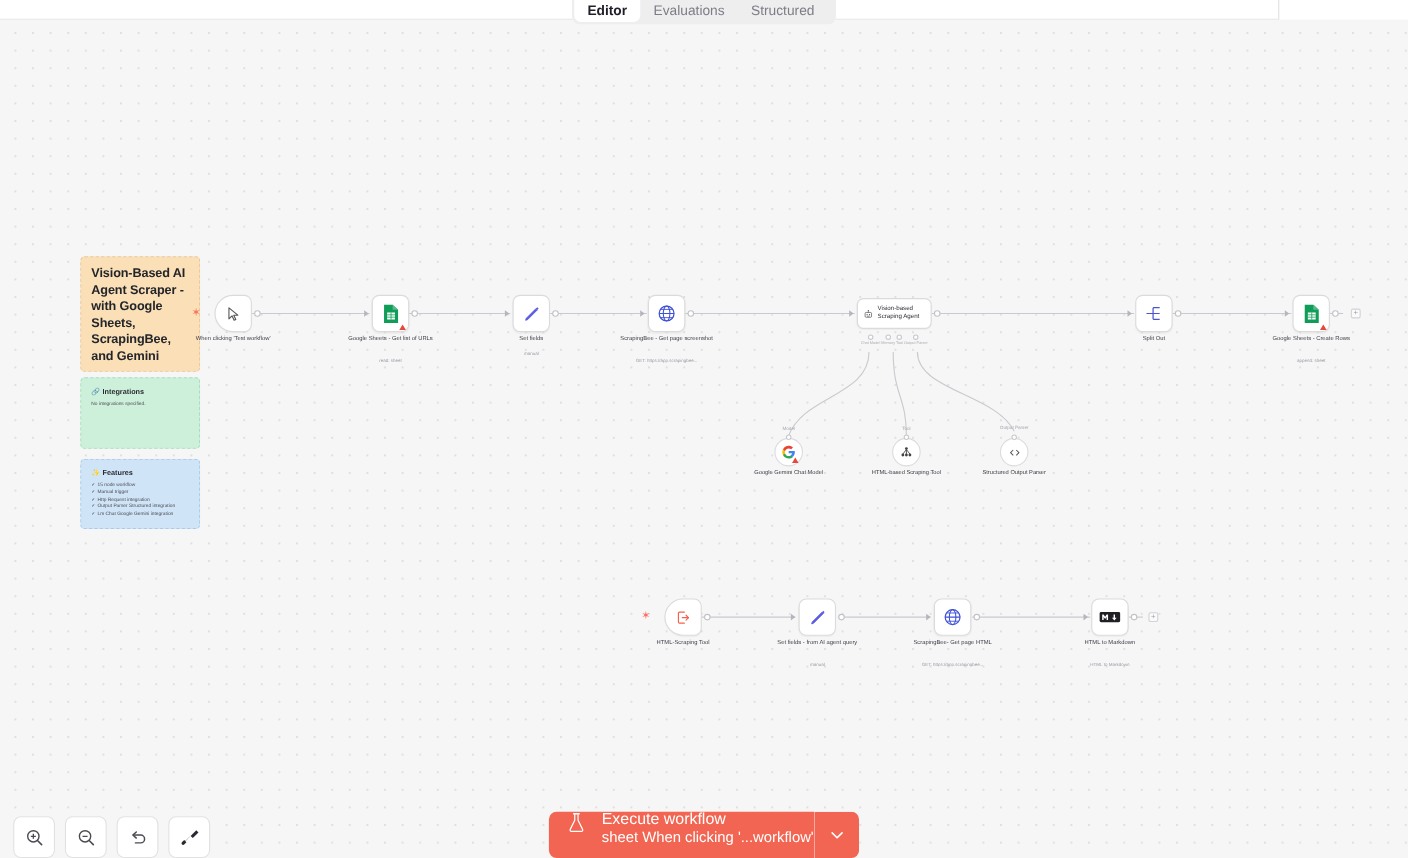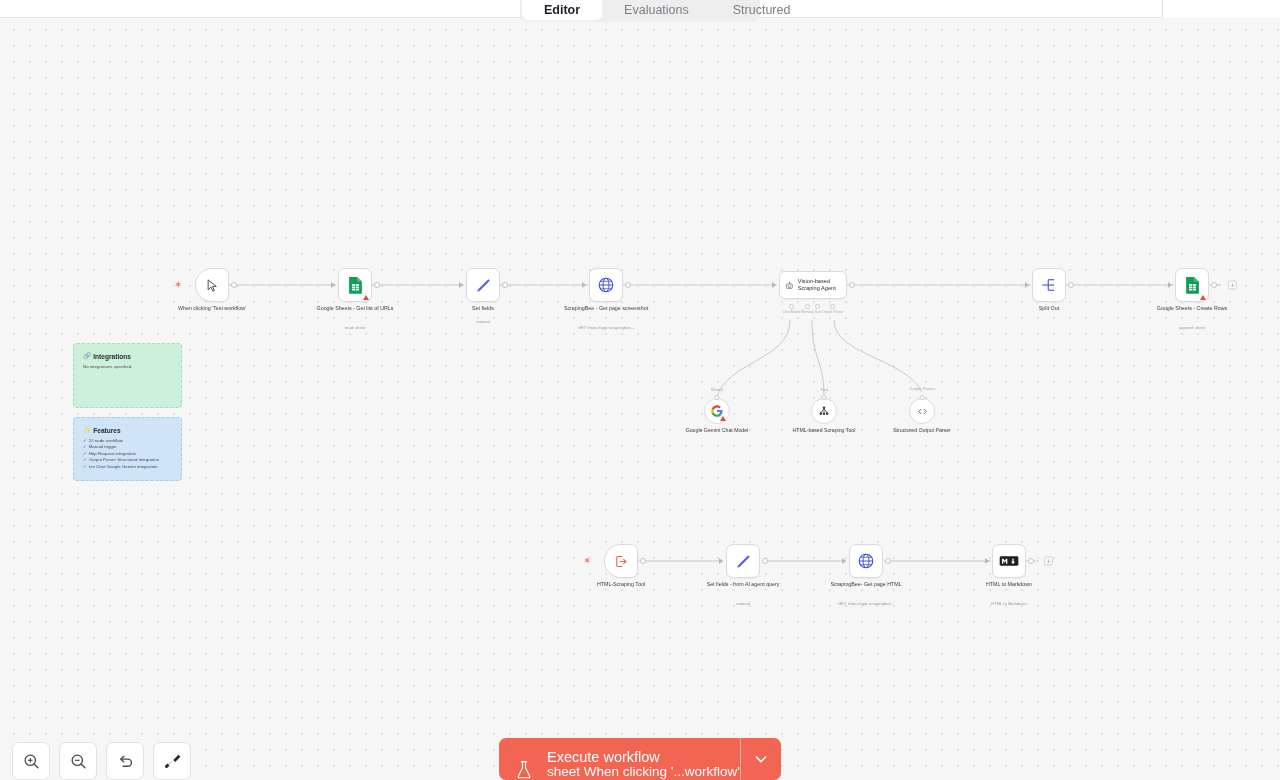--- a/index.html
+++ b/index.html
@@ -29,21 +29,21 @@
     position: absolute; top: 0; left: 1162px; width: 118px; height: 18px;
     background: #ffffff; border-left: 1px solid #e0e0e0;
   }
   #tabbar {
     position: absolute; top: 0; left: 520px; width: 240px; height: 22px;
     background: #eeeeee; border-radius: 0 0 7px 7px;
     display: flex; align-items: flex-start; z-index: 45;
     padding: 0 2px;
   }
   .tab {
-    height: 20px; padding: 0 22px;
+    height: 20px; padding: 0 12px;
     display: flex; align-items: center;
     font-size: 12.5px; color: #7d7d87;
     border-radius: 0 0 6px 6px; cursor: pointer; white-space: nowrap;
   }
   .tab.active { background: #ffffff; color: #1f1f28; font-weight: 600; }
 
   
   .sticky {
     position: absolute; border-radius: 4px;
     border: 1px dashed rgba(0,0,0,0.14);
@@ -180,21 +180,21 @@
     border: 1px solid #e2e2e2; border-radius: 7px;
     display: flex; align-items: center; justify-content: center;
     cursor: pointer; color: #4a4a52;
   }
   #execute-bar {
     position: absolute; left: 499px; bottom: 0; height: 42px;
     display: flex; z-index: 50;
   }
   #execute-main {
     width: 241px; background: #f26552; color: #ffffff;
-    border-radius: 7px 0 0 7px; display: flex; align-items: flex-end;
+    border-radius: 7px 0 0 7px; display: flex; align-items: flex-start;
     gap: 14px; padding-left: 16px; cursor: pointer;
   }
   #execute-main .exec-texts { display: flex; flex-direction: column; line-height: 1.08; }
   #execute-title { font-size: 14.5px; }
   #execute-sub { font-size: 13.5px; }
   #execute-caret {
     width: 41px; background: #f26552; color: #ffffff;
     border-left: 1px solid rgba(255,255,255,0.45);
     border-radius: 0 7px 7px 0;
     display: flex; align-items: center; justify-content: center; cursor: pointer;
@@ -210,20 +210,23 @@
   <div id="header">
     <div id="header-right-strip"></div>
   </div>
 
   <div id="tabbar">
     <div class="tab active">Editor</div>
     <div class="tab">Evaluations</div>
     <div class="tab">Structured</div>
   </div>
 
+  <div class="sticky" id="sticky-title">
+    <div class="sticky-head">Vision-Based AI Agent Scraper - with Google Sheets, ScrapingBee, and Gemini</div>
+  </div>
 
   <div class="sticky" id="sticky-integrations">
     <div class="sticky-heading">
       <span class="emj">🔗</span>
       <span>Integrations</span>
     </div>
     <div class="sticky-body">No integrations specified.</div>
   </div>
 
   <div class="sticky" id="sticky-features">

